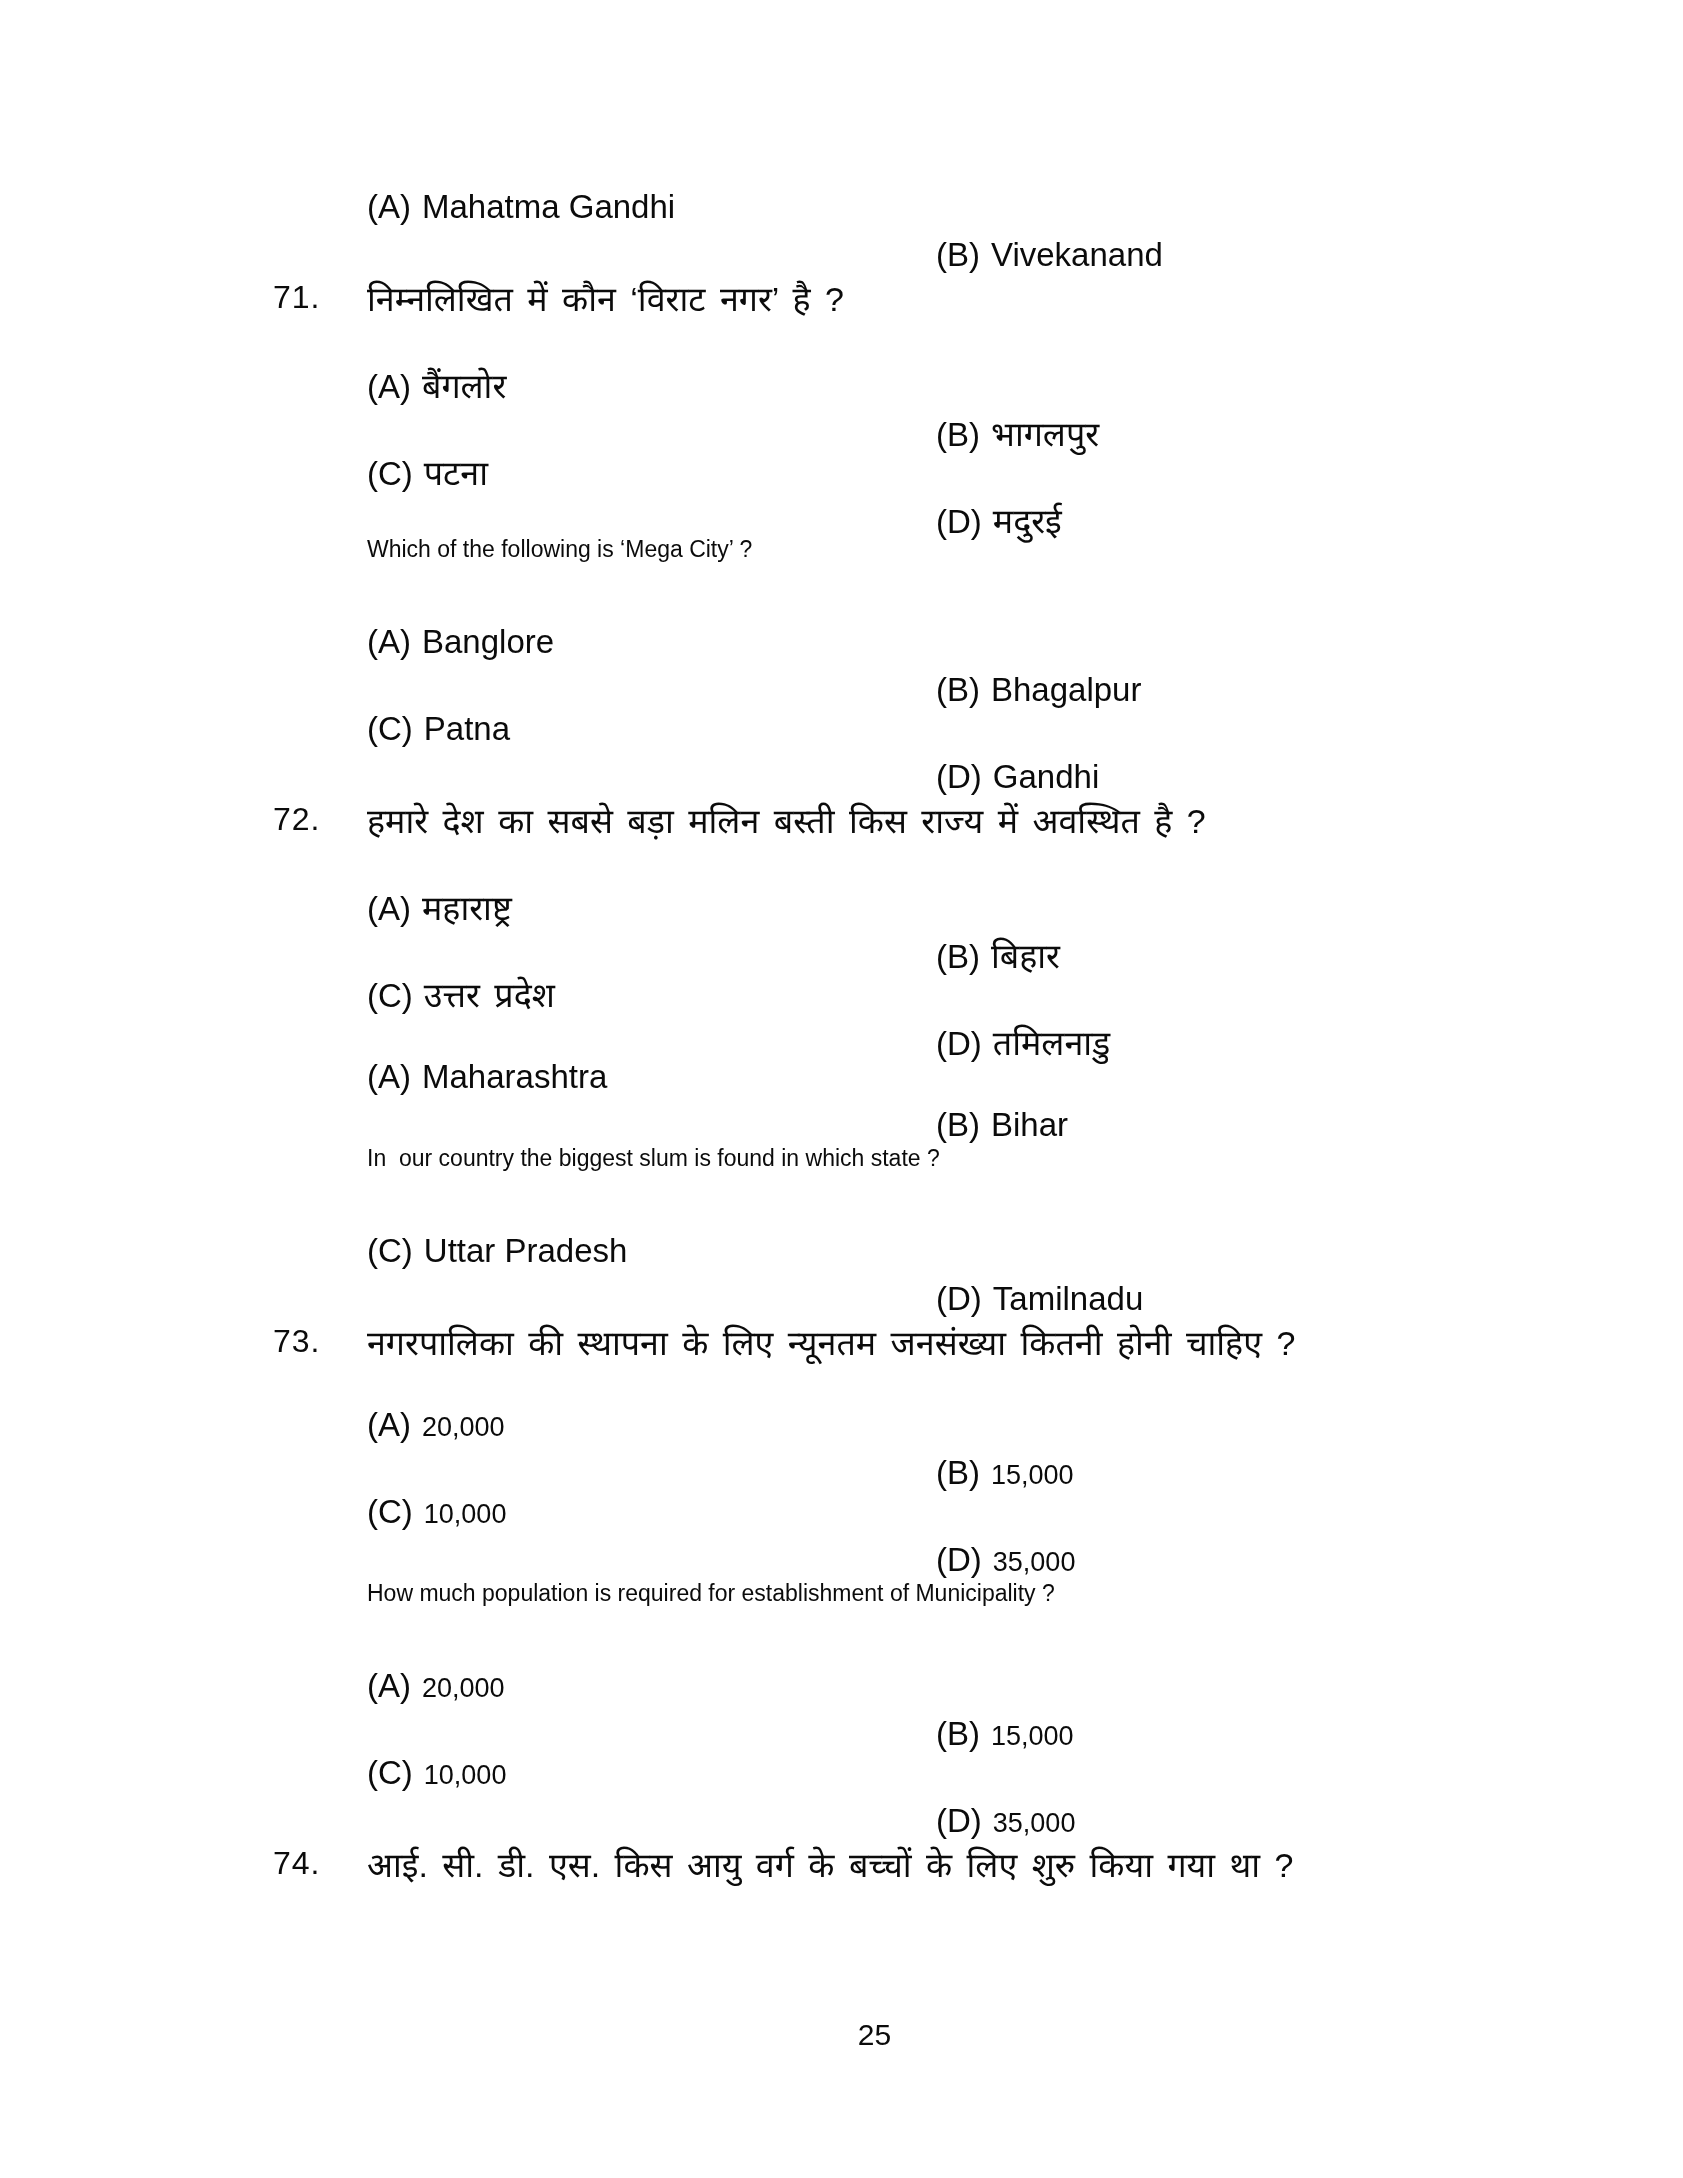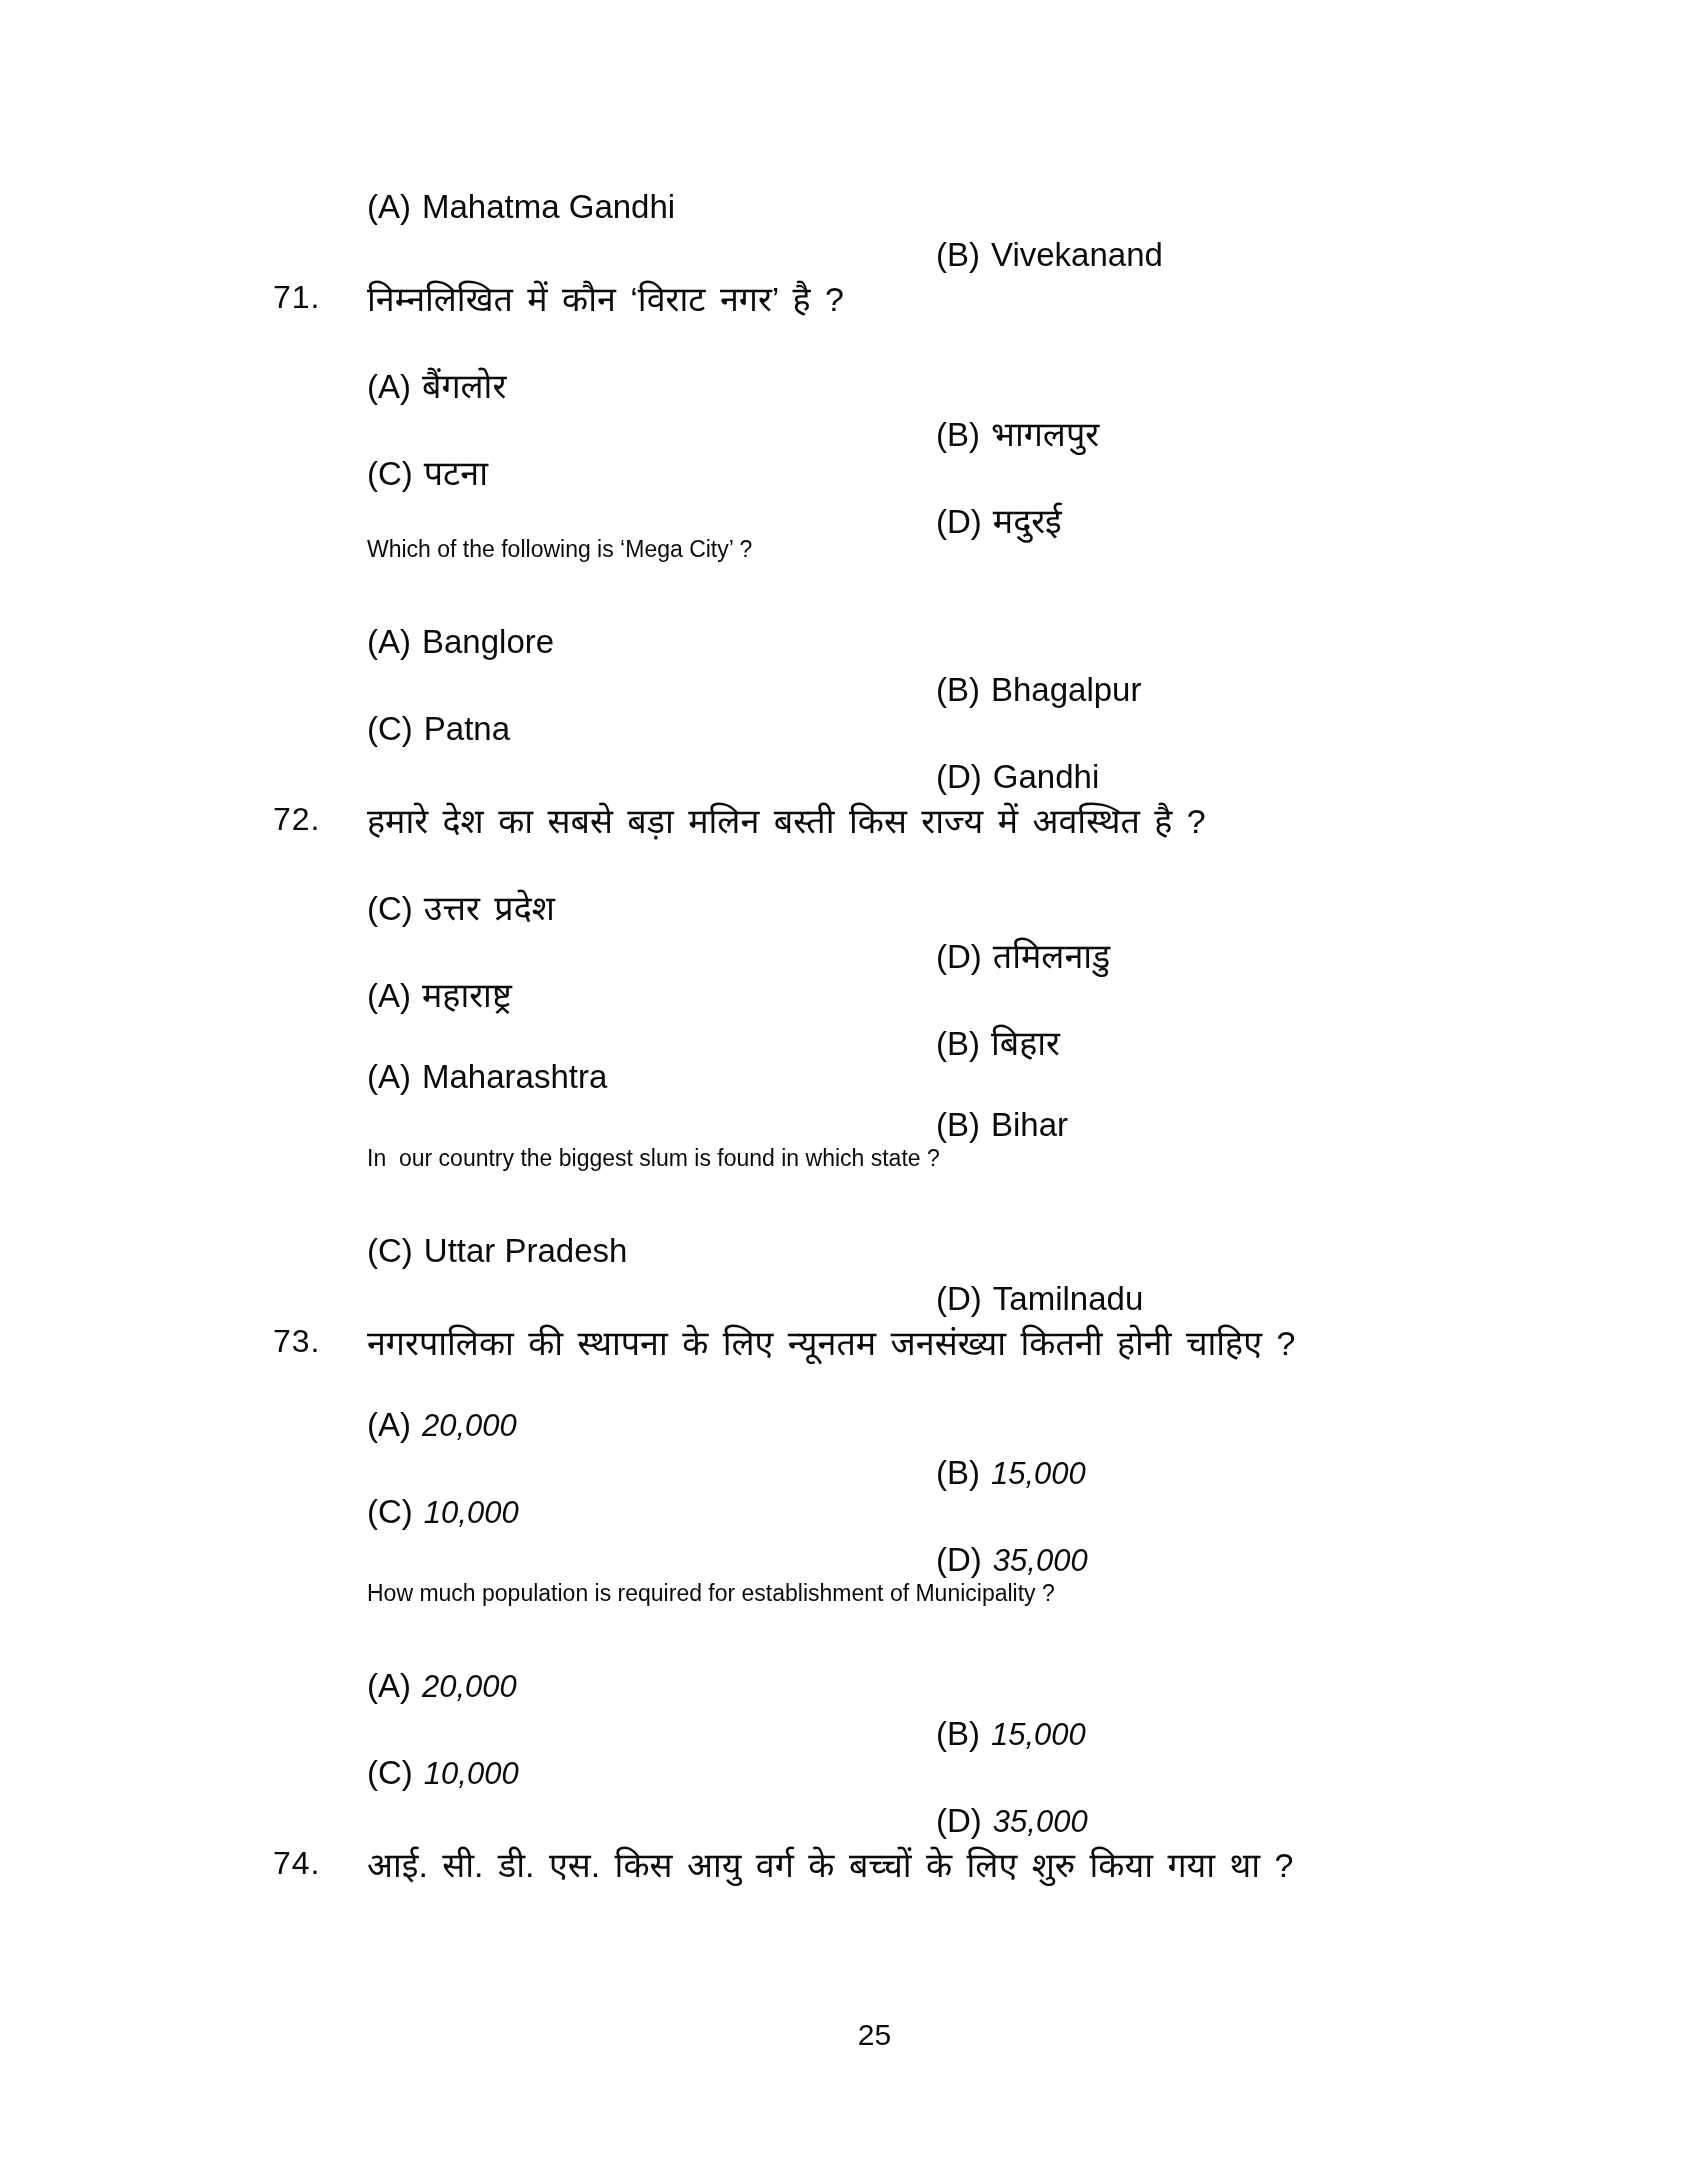--- a/index.html
+++ b/index.html
@@ -24,21 +24,21 @@
   }
   .qtext {
     position:absolute; left:351px; top:0;
     font-size:23px; white-space:pre;
   }
   .opt { position:absolute; top:0; font-size:33px; white-space:pre; }
   .opt-a { left:351px; }
   .opt-b { left:920px;margin-top:48px; }
   .olabel { font-size:33px; }
   .otext { margin-left:11px; }
-  .otext.num { font-size:31px;font-style:italic; }
+  .otext.num { font-size:27px; }
   .hi { font-size:34px; word-spacing:5px; }
   .page-number {
     position:absolute; top:2018px; left:842px;
     width:65px; text-align:center;
     font-size:30px;
   }
 </style>
 </head>
 <body>
 
@@ -72,26 +72,26 @@
     <div class="row">
       <div class="opt opt-a"><span class="olabel">(C)</span><span class="otext">Patna</span></div>
       <div class="opt opt-b"><span class="olabel">(D)</span><span class="otext">Gandhi</span></div>
     </div>
 
     <div class="row">
       <span class="qnum">72.</span>
       <span class="qtext hi" lang="hi">हमारे देश का सबसे बड़ा मलिन बस्ती किस राज्य में अवस्थित है ?</span>
     </div>
     <div class="row">
+      <div class="opt opt-a"><span class="olabel">(A)</span><span class="otext hi" lang="hi">महाराष्ट्र</span></div>
+      <div class="opt opt-b"><span class="olabel">(B)</span><span class="otext hi" lang="hi">बिहार</span></div>
+    </div>
+    <div class="row">
       <div class="opt opt-a"><span class="olabel">(C)</span><span class="otext hi" lang="hi">उत्तर प्रदेश</span></div>
       <div class="opt opt-b"><span class="olabel">(D)</span><span class="otext hi" lang="hi">तमिलनाडु</span></div>
-    </div>
-    <div class="row">
-      <div class="opt opt-a"><span class="olabel">(A)</span><span class="otext hi" lang="hi">महाराष्ट्र</span></div>
-      <div class="opt opt-b"><span class="olabel">(B)</span><span class="otext hi" lang="hi">बिहार</span></div>
     </div>
     <div class="row">
       <div class="opt opt-a"><span class="olabel">(A)</span><span class="otext">Maharashtra</span></div>
       <div class="opt opt-b"><span class="olabel">(B)</span><span class="otext">Bihar</span></div>
     </div>
     <div class="row">
       <span class="qtext">In  our country the biggest slum is found in which state ?</span>
     </div>
     <div class="row">
       <div class="opt opt-a"><span class="olabel">(C)</span><span class="otext">Uttar Pradesh</span></div>

